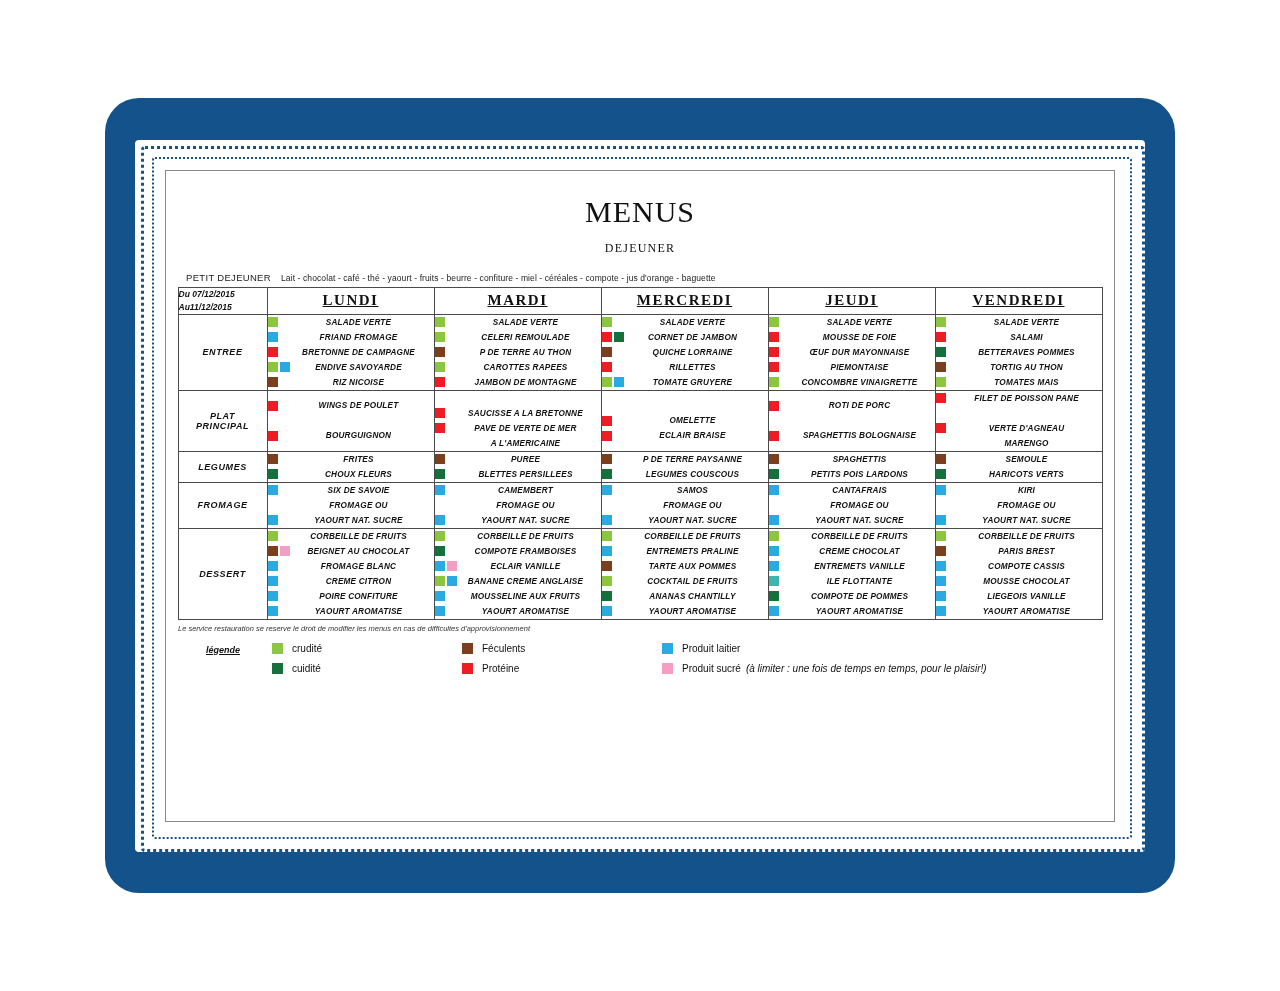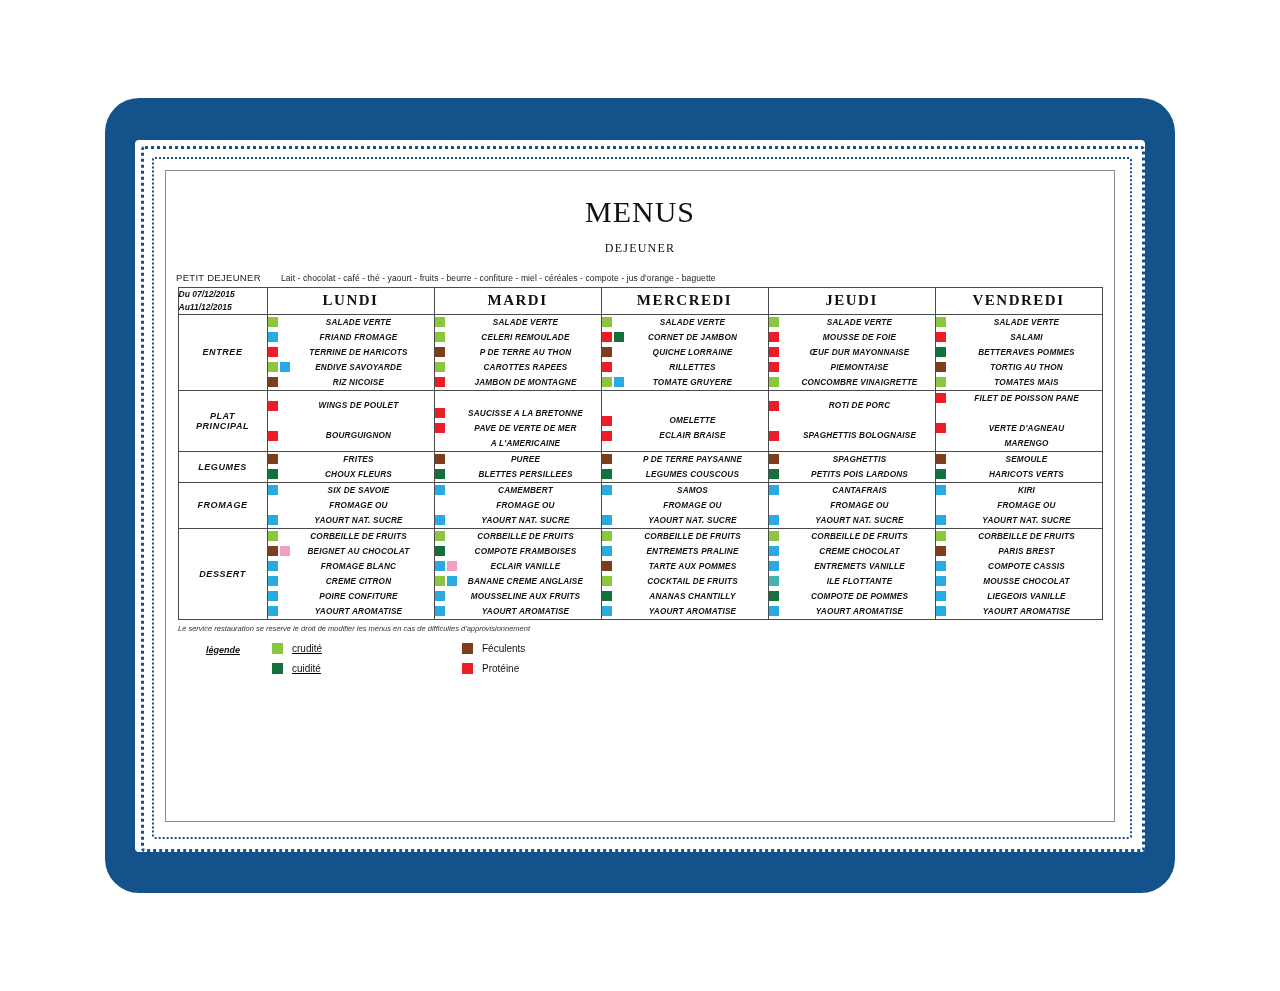--- a/index.html
+++ b/index.html
@@ -89,20 +89,21 @@
     align-items: baseline;
     margin: 16px 10px 4px 10px;
     font-size: 9px;
     color: #222;
   }
   .breakfast-label {
     font-size: 9.5px;
     letter-spacing: 0.3px;
     width: 105px;
     flex: none;
+    text-align: center;
   }
   .breakfast-items {
     font-size: 8.5px;
     letter-spacing: 0.1px;
   }
   table.menu {
     border-collapse: collapse;
     width: 925px;
     margin: 2px auto 0 auto;
     table-layout: fixed;
@@ -123,20 +124,21 @@
     color: #111;
   }
   .head-day {
     text-align: center;
     font-family: "Liberation Serif", serif;
     font-size: 15px;
     font-weight: bold;
     letter-spacing: 1.5px;
     padding: 7px 0;
     color: #111;
+    text-decoration: underline;
   }
   .rowlabel {
     text-align: center;
     font-size: 9px;
     font-style: italic;
     font-weight: bold;
     letter-spacing: 0.6px;
     color: #111;
     padding: 4px 2px;
   }
@@ -190,21 +192,21 @@
     text-decoration: underline;
     color: #111;
     width: 66px;
     padding-top: 2px;
   }
   .legend-col {
     display: flex;
     flex-direction: column;
     gap: 9px;
   }
-  .legend-col.c1 { width: 190px; text-decoration: underline; }
+  .legend-col.c1 { width: 190px; }
   .legend-col.c2 { width: 200px; }
   .legend-col.c3 { width: 430px; }
   .legend-item {
     display: flex;
     align-items: center;
     font-size: 10px;
     color: #111;
   }
   .legend-sw {
     width: 11px;
@@ -263,21 +265,21 @@
                 <div class="chips">
                   <span class="chip" style="background: rgb(41, 170, 225);"></span>
                 </div>
                 <div class="dish">FRIAND FROMAGE</div>
                 <div style="width: 14px; flex: 0 0 auto;"></div>
               </div>
               <div class="line">
                 <div class="chips">
                   <span class="chip" style="background: rgb(238, 28, 37);"></span>
                 </div>
-                <div class="dish">TERRINE DE HARICOTS</div>
+                <div class="dish">BRETONNE DE CAMPAGNE</div>
                 <div style="width: 14px; flex: 0 0 auto;"></div>
               </div>
               <div class="line">
                 <div class="chips">
                   <span class="chip" style="background: rgb(140, 198, 63);"></span>
                   <span class="chip" style="background: rgb(41, 170, 225);"></span>
                 </div>
                 <div class="dish">ENDIVE SAVOYARDE</div>
                 <div style="width: 14px; flex: 0 0 auto;"></div>
               </div>
@@ -1004,15 +1006,26 @@
       <div class="legend-col c2">
         <div class="legend-item">
           <span class="legend-sw" style="background: rgb(123, 63, 30);"></span>
           <span>Féculents</span>
         </div>
         <div class="legend-item">
           <span class="legend-sw" style="background: rgb(238, 28, 37);"></span>
           <span>Protéine</span>
         </div>
       </div>
+      <div class="legend-col c3">
+        <div class="legend-item">
+          <span class="legend-sw" style="background: rgb(41, 170, 225);"></span>
+          <span>Produit laitier</span>
+        </div>
+        <div class="legend-item">
+          <span class="legend-sw" style="background: rgb(245, 158, 196);"></span>
+          <span>Produit sucré</span>
+          <span class="legend-it" style="margin-left:5px">(à limiter : une fois de temps en temps, pour le plaisir!)</span>
+        </div>
+      </div>
     </div>
   </div>
 </div>
 
 </body></html>

